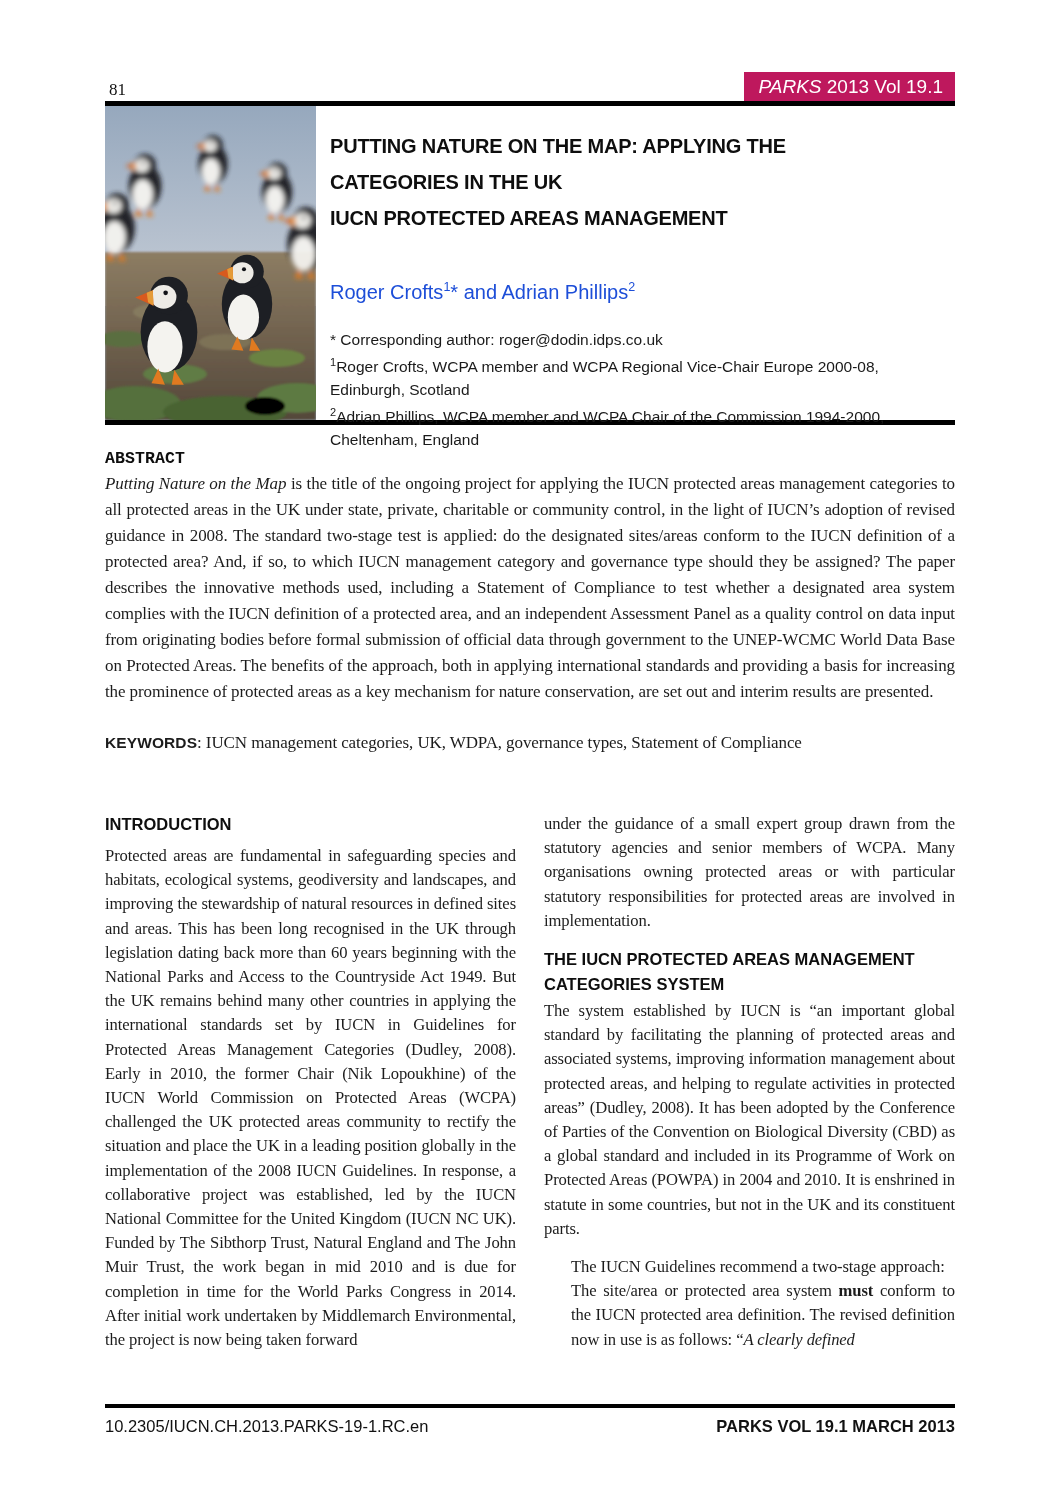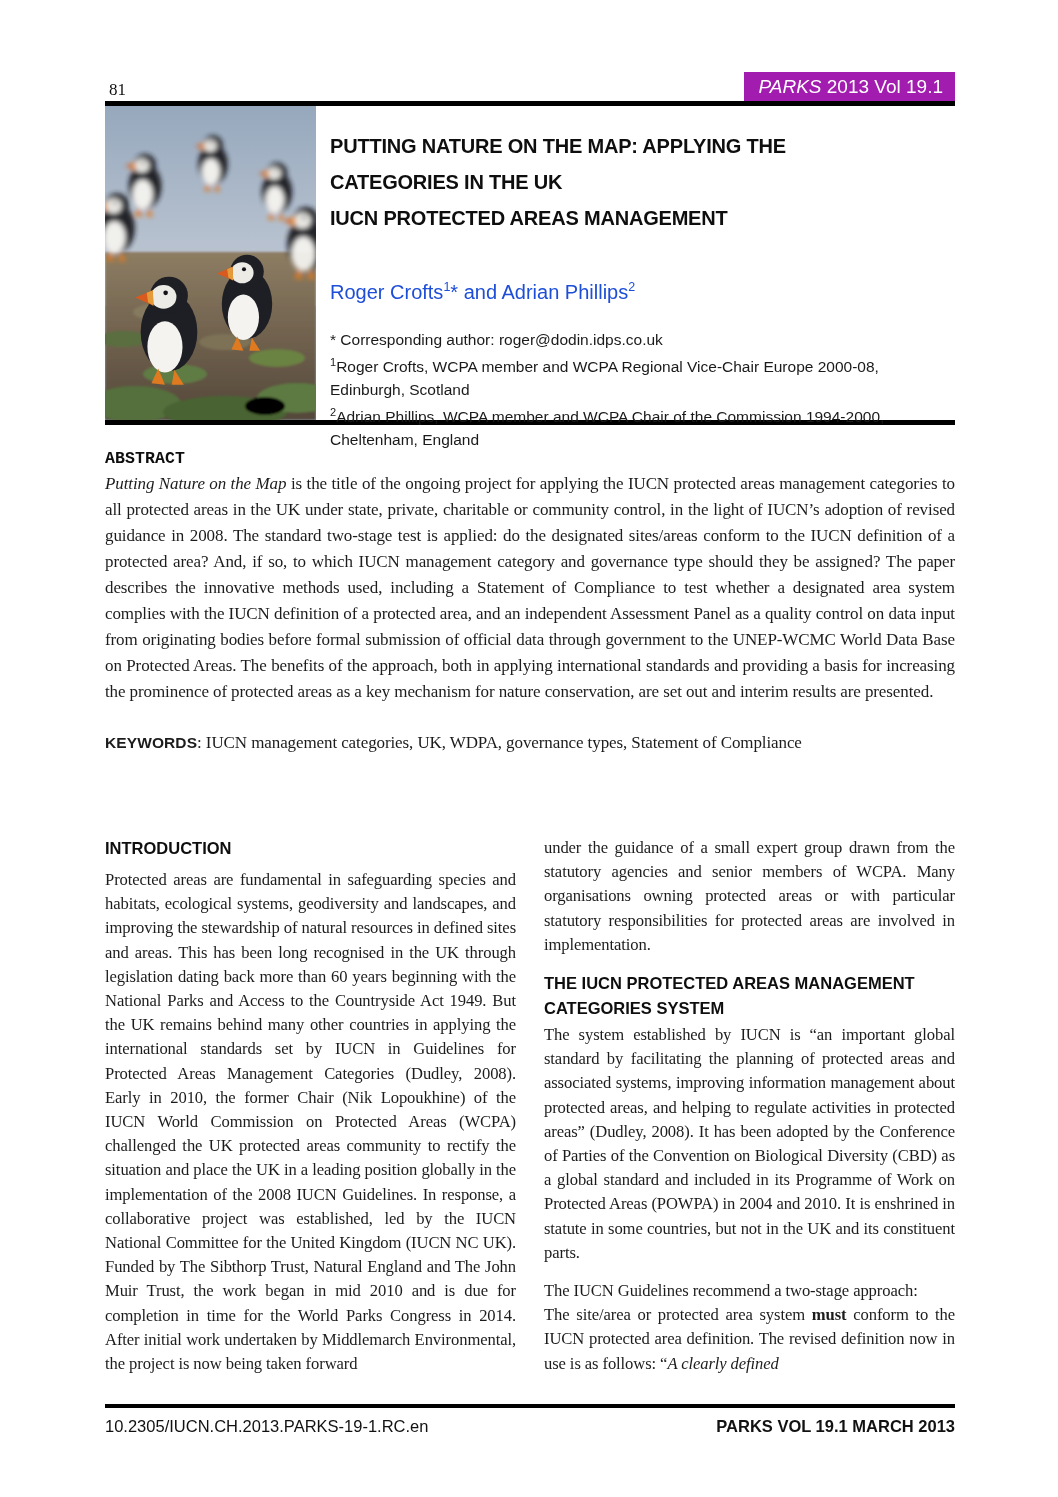--- a/index.html
+++ b/index.html
@@ -7,21 +7,21 @@
   body { width:1058px; height:1497px; position:relative; overflow:hidden;
          font-family:"Liberation Serif", serif; color:#1c1c1c; }
 
   .page { position:absolute; inset:0; }
 
   
   .topbar { position:absolute; left:105px; right:103px; top:70px; height:31px;
             border-bottom:5px solid #000; }
   .pagenum { position:absolute; left:4px; bottom:1px;
              font-family:"Liberation Serif", serif; font-size:17px; color:#111; }
-  .badge { position:absolute; right:0; bottom:0; background:#a21caf; color:#fff;
+  .badge { position:absolute; right:0; bottom:0; background:#be185d; color:#fff;
            font-family:"Liberation Sans", sans-serif; font-size:19px;
            padding:4px 12px 3px 14px; white-space:pre; }
   .badge i { font-style:italic; }
 
   
   .hero { position:absolute; left:105px; right:103px; top:106px; height:314px;
           border-bottom:5px solid #000; display:flex; }
   .photo { width:211px; height:100%; flex:none; overflow:hidden; background:#9aabbe; }
   .photo svg { display:block; width:100%; height:100%; }
   .hero-right { flex:1; padding-left:14px; font-family:"Liberation Sans", sans-serif; }
@@ -38,30 +38,30 @@
   .shead { font-family:Liberation Mono, monospace; font-size:16.5px; font-weight:700;
            color:#0e0e0e; margin:0 0 3px 0; letter-spacing:0.1px; }
   .abs { margin:0; font-size:17px; line-height:26px; text-align:justify;
          letter-spacing:-0.1px; }
   .abs i { font-style:italic; }
   .keywords { margin-top:25px; font-size:17px; letter-spacing:-0.1px; }
   .keywords b { font-family:"Liberation Sans", sans-serif; font-size:15.5px;
                 font-weight:700; letter-spacing:0.1px; }
 
   
-  .cols { position:absolute; left:105px; right:103px; top:836px; height:582px;
+  .cols { position:absolute; left:105px; right:103px; top:812px; height:582px;
           overflow:hidden; display:flex; }
   .col { width:411px; }
   .col.left { margin-right:28px; }
   .colhead { font-family:"Liberation Sans", sans-serif; font-size:16.5px;
              font-weight:700; color:#0e0e0e; margin:0 0 7px 0; line-height:25px; }
   .colhead.mid { margin:14px 0 2px 0; }
   .cbody { margin:0; font-size:16.6px; line-height:24.2px; text-align:justify;
            letter-spacing:-0.1px; }
-  .cbody.gap { margin-top:14px; }
+  .cbody.gap { margin-top:14px;margin-left:27px; }
   .cbody b { font-weight:700; }
   .cbody i { font-style:italic; }
 
   
   .footer { position:absolute; left:105px; right:103px; top:1404px;
             border-top:4px solid #000; padding-top:9px; display:flex;
             justify-content:space-between; align-items:flex-end;
             font-family:"Liberation Sans", sans-serif; font-size:16.5px; color:#111; }
   .footer .issue { font-weight:700; }
 </style>

